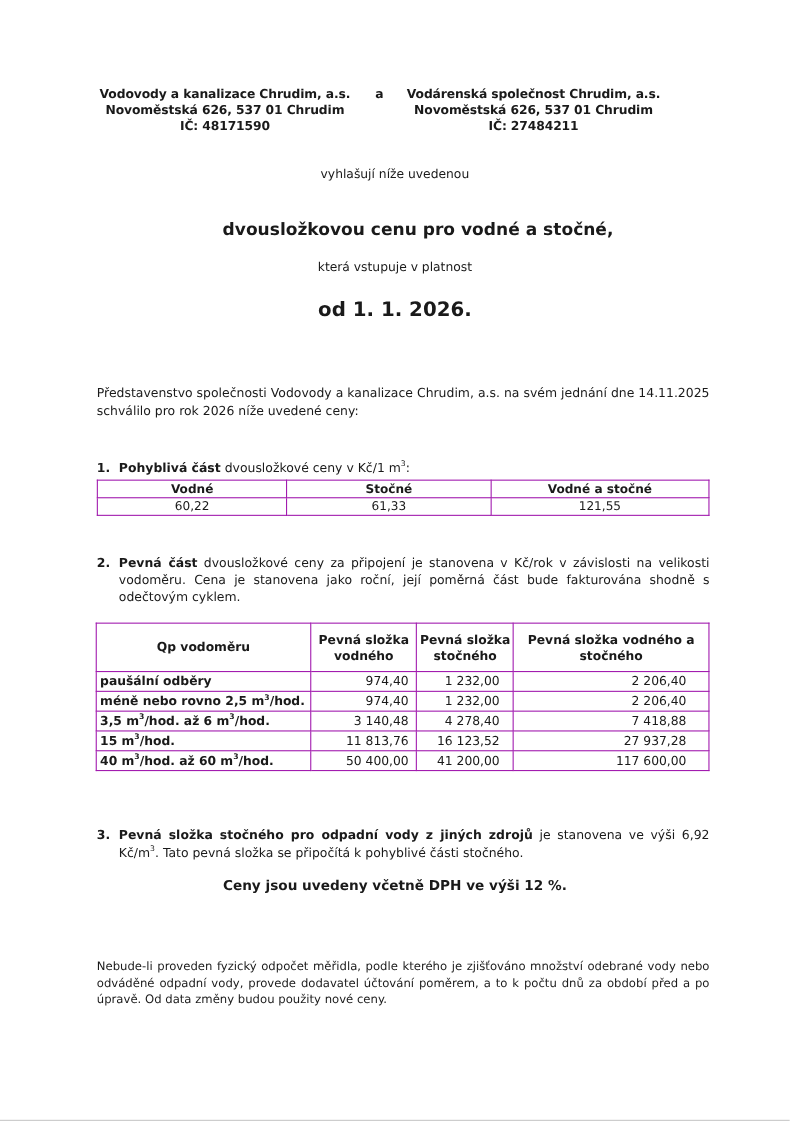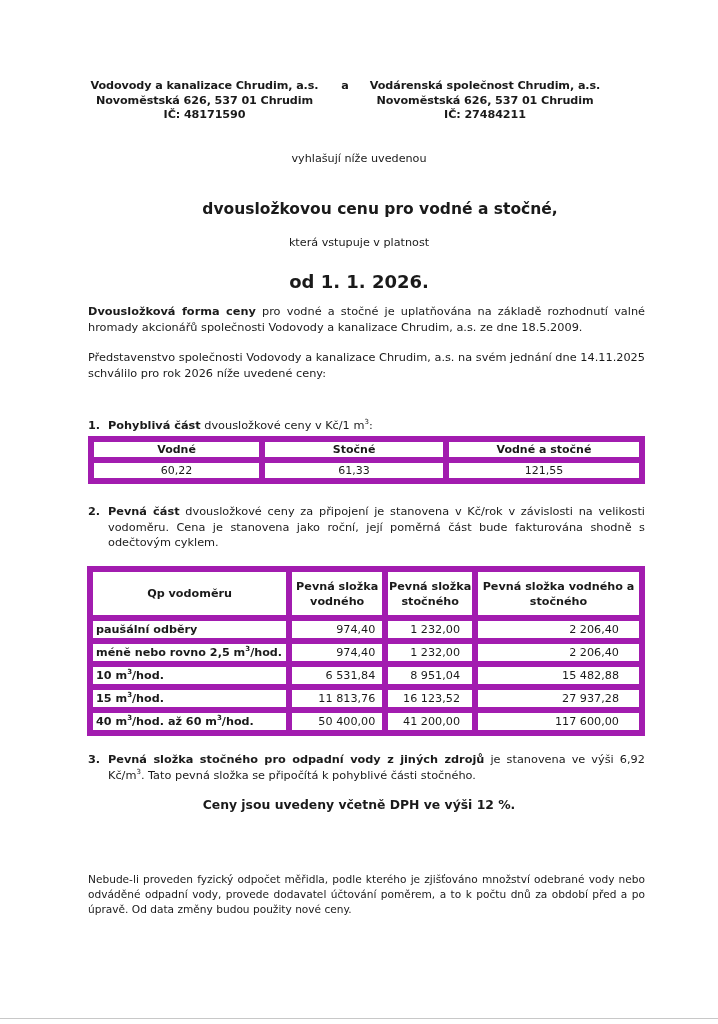--- a/index.html
+++ b/index.html
@@ -81,21 +81,21 @@
     }
     .sec1 { top: 418px; }
     sup { font-size: 7px; line-height: 0; vertical-align: 5px; }
 
     table {
       border-collapse: collapse;
       position: absolute;
       font-size: 11px;
     }
     td, th {
-      border: 6px solid #a21caf;
+      border: 1px solid #a21caf;
       padding: 0;
       margin-top: 46px;
     }
     .t1 {
       left: 88px;
       top: 436px;
       width: 557px;
     }
     .t1 th, .t1 td {
       height: 15px;
@@ -220,21 +220,20 @@
       <span class="line">Novoměstská 626, 537 01 Chrudim</span>
       <span class="line">IČ: 27484211</span>
     </div>
   </div>
 
   <div class="center announce">vyhlašují níže uvedenou</div>
   <div class="center title">dvousložkovou cenu pro vodné a stočné,</div>
   <div class="center enters">která vstupuje v platnost</div>
   <div class="center date">od 1. 1. 2026.</div>
 
-  <div class="para p1"><b>Dvousložková forma ceny</b><span> pro vodné a stočné je uplatňována na základě rozhodnutí valné hromady akcionářů společnosti Vodovody a kanalizace Chrudim, a.s. ze dne 18.5.2009.</span></div>
 
   <div class="para p2" style="top:350px;">Představenstvo společnosti Vodovody a kanalizace Chrudim, a.s. na svém jednání dne 14.11.2025 schválilo pro rok 2026 níže uvedené ceny:</div>
 
   <div class="sec-heading sec1"><span class="num">1.</span><b>Pohyblivá část</b><span> dvousložkové ceny v Kč/1 m</span><sup>3</sup><span>:</span></div>
 
   <table class="t1">
     <tbody>
         <tr>
       <th class="c1">Vodné</th>
       <th class="c2">Stočné</th>
@@ -269,24 +268,24 @@
           <td class="num n2">1 232,00</td>
           <td class="num n3">2 206,40</td>
         </tr>
         <tr>
           <td class="label"><span>méně nebo rovno 2,5 m</span><sup>3</sup><span>/hod.</span></td>
           <td class="num n1">974,40</td>
           <td class="num n2">1 232,00</td>
           <td class="num n3">2 206,40</td>
         </tr>
         <tr>
-          <td class="label"><span>10 m</span><sup>3</sup><span>/hod.</span></td>
-          <td class="num n1">6 531,84</td>
-          <td class="num n2">8 951,04</td>
-          <td class="num n3">15 482,88</td>
+          <td class="label"><span>3,5 m</span><sup>3</sup><span>/hod. až 6 m</span><sup>3</sup><span>/hod.</span></td>
+          <td class="num n1">3 140,48</td>
+          <td class="num n2">4 278,40</td>
+          <td class="num n3">7 418,88</td>
         </tr>
         <tr>
           <td class="label"><span>15 m</span><sup>3</sup><span>/hod.</span></td>
           <td class="num n1">11 813,76</td>
           <td class="num n2">16 123,52</td>
           <td class="num n3">27 937,28</td>
         </tr>
         <tr>
           <td class="label"><span>40 m</span><sup>3</sup><span>/hod. až 60 m</span><sup>3</sup><span>/hod.</span></td>
           <td class="num n1">50 400,00</td>

